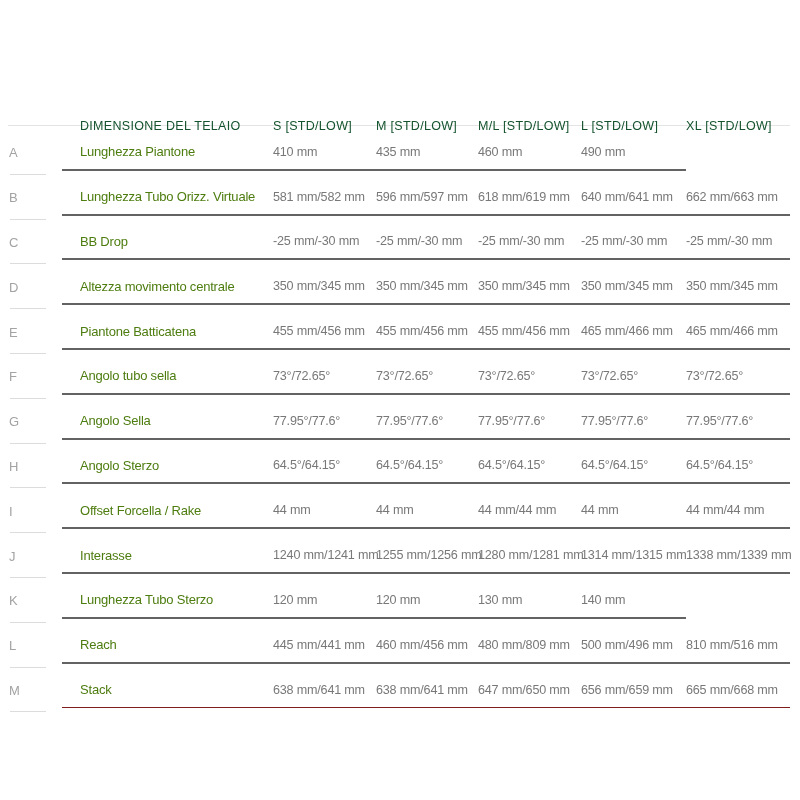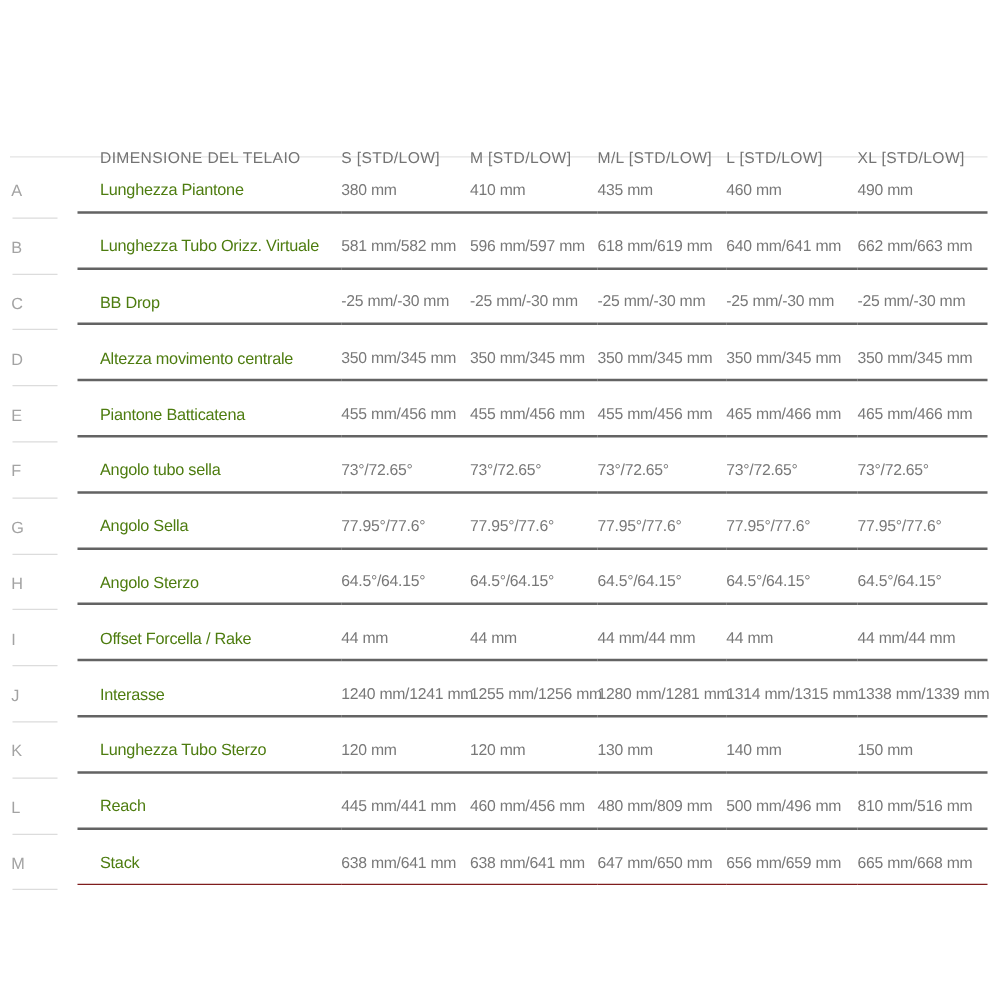--- a/index.html
+++ b/index.html
@@ -23,21 +23,21 @@
     align-items: center;
   }
   
   .header-row {
     height: 29px;
     align-items: end;
     border-bottom: 1px solid #e4e4e4;
   }
   .header-cell {
     font-size: 12.5px;
-    color: #737373;
+    color: #14532d;
     letter-spacing: 0.3px;
     white-space: nowrap;
     padding-bottom: 7px;
     margin-top: 23px;
   }
   .header-cell.dim-label { padding-left: 18px; }
   
   .row {
     height: 44.8px;
     box-sizing: border-box;
@@ -94,21 +94,20 @@
     <div class="header-cell">M [STD/LOW]</div>
     <div class="header-cell">M/L [STD/LOW]</div>
     <div class="header-cell">L [STD/LOW]</div>
     <div class="header-cell">XL [STD/LOW]</div>
   </div>
 
   <div id="rows-container">
       <div class="grid-row row">
         <div class="cell letter">A</div>
         <div class="cell label bordered">Lunghezza Piantone</div>
-        <div class="cell value bordered">380 mm</div>
         <div class="cell value bordered">410 mm</div>
         <div class="cell value bordered">435 mm</div>
         <div class="cell value bordered">460 mm</div>
         <div class="cell value bordered">490 mm</div>
       </div>
       <div class="grid-row row">
         <div class="cell letter">B</div>
         <div class="cell label bordered">Lunghezza Tubo Orizz. Virtuale</div>
         <div class="cell value bordered">581 mm/582 mm</div>
         <div class="cell value bordered">596 mm/597 mm</div>
@@ -188,21 +187,20 @@
         <div class="cell value bordered">1314 mm/1315 mm</div>
         <div class="cell value bordered">1338 mm/1339 mm</div>
       </div>
       <div class="grid-row row">
         <div class="cell letter">K</div>
         <div class="cell label bordered">Lunghezza Tubo Sterzo</div>
         <div class="cell value bordered">120 mm</div>
         <div class="cell value bordered">120 mm</div>
         <div class="cell value bordered">130 mm</div>
         <div class="cell value bordered">140 mm</div>
-        <div class="cell value bordered">150 mm</div>
       </div>
       <div class="grid-row row">
         <div class="cell letter">L</div>
         <div class="cell label bordered">Reach</div>
         <div class="cell value bordered">445 mm/441 mm</div>
         <div class="cell value bordered">460 mm/456 mm</div>
         <div class="cell value bordered">480 mm/809 mm</div>
         <div class="cell value bordered">500 mm/496 mm</div>
         <div class="cell value bordered">810 mm/516 mm</div>
       </div>

